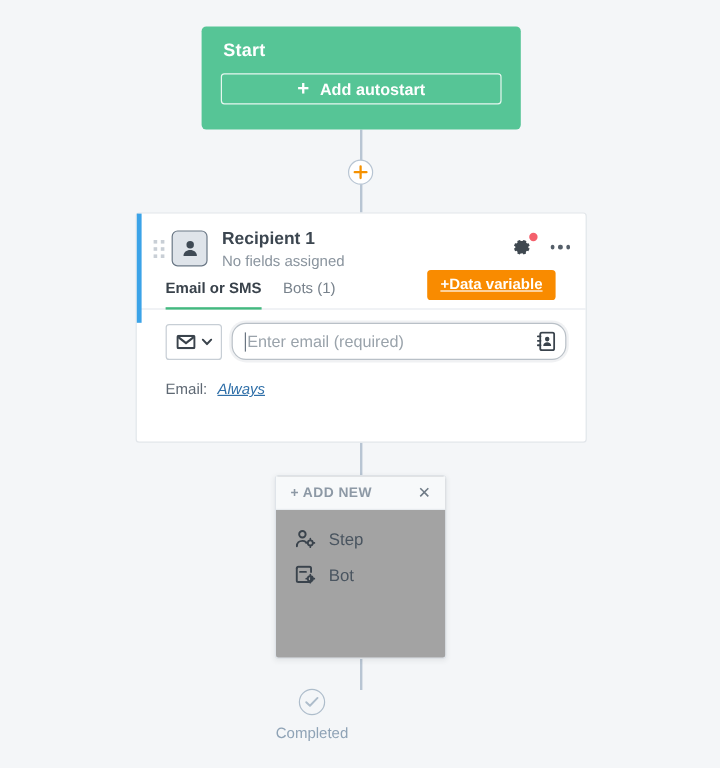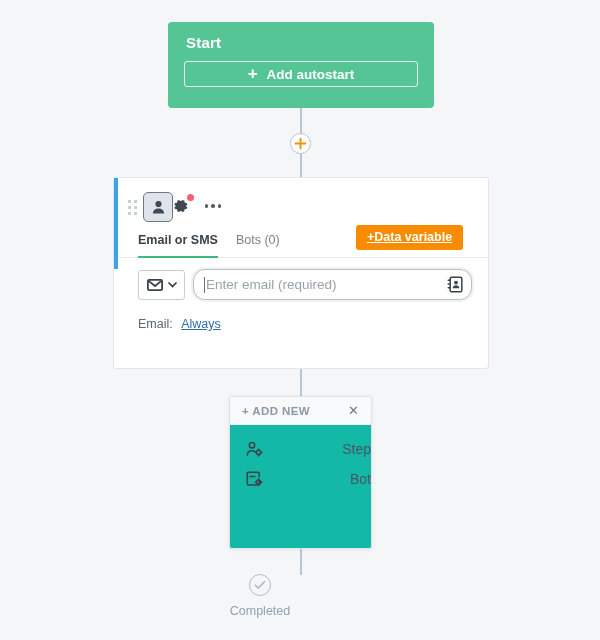--- a/index.html
+++ b/index.html
@@ -270,30 +270,31 @@
   .occurs-row {
     padding: 17px 0 0 24px;
     font-size: 12.5px;
     color: #5e6873;
   }
   .occurs-link {
     color: #2f6fa8;
     text-decoration: underline;
     margin-left: 5px;
     cursor: pointer;
+    font-style: italic;
   }
 
   
   .add-popup {
     position: absolute;
     left: 229px;
     top: 396px;
     width: 143px;
     height: 153px;
-    background: #14b8a6;
+    background: #a3a3a3;
     border: 1px solid #dfe4e9;
     border-radius: 3px;
     box-sizing: border-box;
     box-shadow: 0 1px 4px rgba(50,60,70,.08);
   }
   .popup-head {
     height: 28px;
     background: #f7f9fa;
     border-bottom: 1px solid #e8ecef;
     display: flex; align-items: center;
@@ -315,21 +316,20 @@
     padding: 2px;
   }
   .popup-list { padding-top: 9px; }
   .popup-item {
     display: flex; align-items: center;
     gap: 11px;
     padding: 7px 0 7px 16px;
     cursor: pointer;
     font-size: 14px;
     color: #4a5560;
-    justify-content: space-between;
   }
   .popup-item .ico { line-height: 0; width: 17px; flex: none; }
 
   
   .completed {
     position: absolute;
     left: 0; right: 0;
     top: 574px;
     display: flex;
     flex-direction: column;
@@ -383,40 +383,44 @@
           <i></i>
           <i></i>
           <i></i>
           <i></i>
       </div>
       <div class="avatar-box">
         <svg width="15" height="16" viewBox="0 0 15 16">
           <circle cx="7.5" cy="5" r="3.1" fill="#3f4a55"></circle>
           <path d="M1.9 14.4c0-3.1 2.5-5 5.6-5s5.6 1.9 5.6 5z" fill="#3f4a55"></path>
         </svg>
+      </div>
+      <div class="recip-text">
+        <div class="recip-title">Recipient 1</div>
+        <div class="recip-sub">No fields assigned</div>
       </div>
       <div class="header-actions">
         <div class="gear-wrap">
           <svg width="18" height="18" viewBox="0 0 20 20">
             <path fill="#3f4850" d="M10 6.6a3.4 3.4 0 1 0 0 6.8 3.4 3.4 0 0 0 0-6.8zm0 5a1.6 1.6 0 1 1 0-3.2 1.6 1.6 0 0 1 0 3.2z"></path>
             <path fill="#3f4850" d="M17.3 11.6l-1.5-.7a5.9 5.9 0 0 0 0-1.8l1.5-.7-1.2-2.9-1.6.4a6 6 0 0 0-1.3-1.3l.4-1.6L10.5 1.8 9.2 3.1a6 6 0 0 0-1.8 0L6.1 1.8 3.3 3l.4 1.6a6 6 0 0 0-1.3 1.3l-1.6-.4L-.4 8.4l1.5.7a5.9 5.9 0 0 0 0 1.8l-1.5.7 1.2 2.9 1.6-.4a6 6 0 0 0 1.3 1.3l-.4 1.6 2.8 1.2 1.3-1.3a6 6 0 0 0 1.8 0l1.3 1.3 2.8-1.2-.4-1.6a6 6 0 0 0 1.3-1.3l1.6.4z" transform="scale(0.82) translate(2.2,2.2)"></path>
           </svg>
           <span class="gear-badge"></span>
         </div>
         <div class="dots-btn">
           <i></i>
             <i></i>
             <i></i>
         </div>
       </div>
     </div>
 
     <div class="tabs">
       <div class="tab active">Email or SMS</div>
-      <div class="tab">Bots (0)</div>
+      <div class="tab">Bots (1)</div>
     </div>
 
     <div class="input-row">
       <div class="channel-select">
         <svg width="16" height="12" viewBox="0 0 16 12">
           <rect x="0.9" y="0.9" width="14.2" height="10.2" rx="1.2" fill="none" stroke="#3a434c" stroke-width="1.8"></rect>
           <path d="M1.6 1.9 L8 7 L14.4 1.9" fill="none" stroke="#3a434c" stroke-width="1.8"></path>
         </svg>
         <svg width="9" height="6" viewBox="0 0 9 6">
           <path d="M1 1 L4.5 4.6 L8 1" fill="none" stroke="#3a434c" stroke-width="1.7" stroke-linecap="round"></path>

